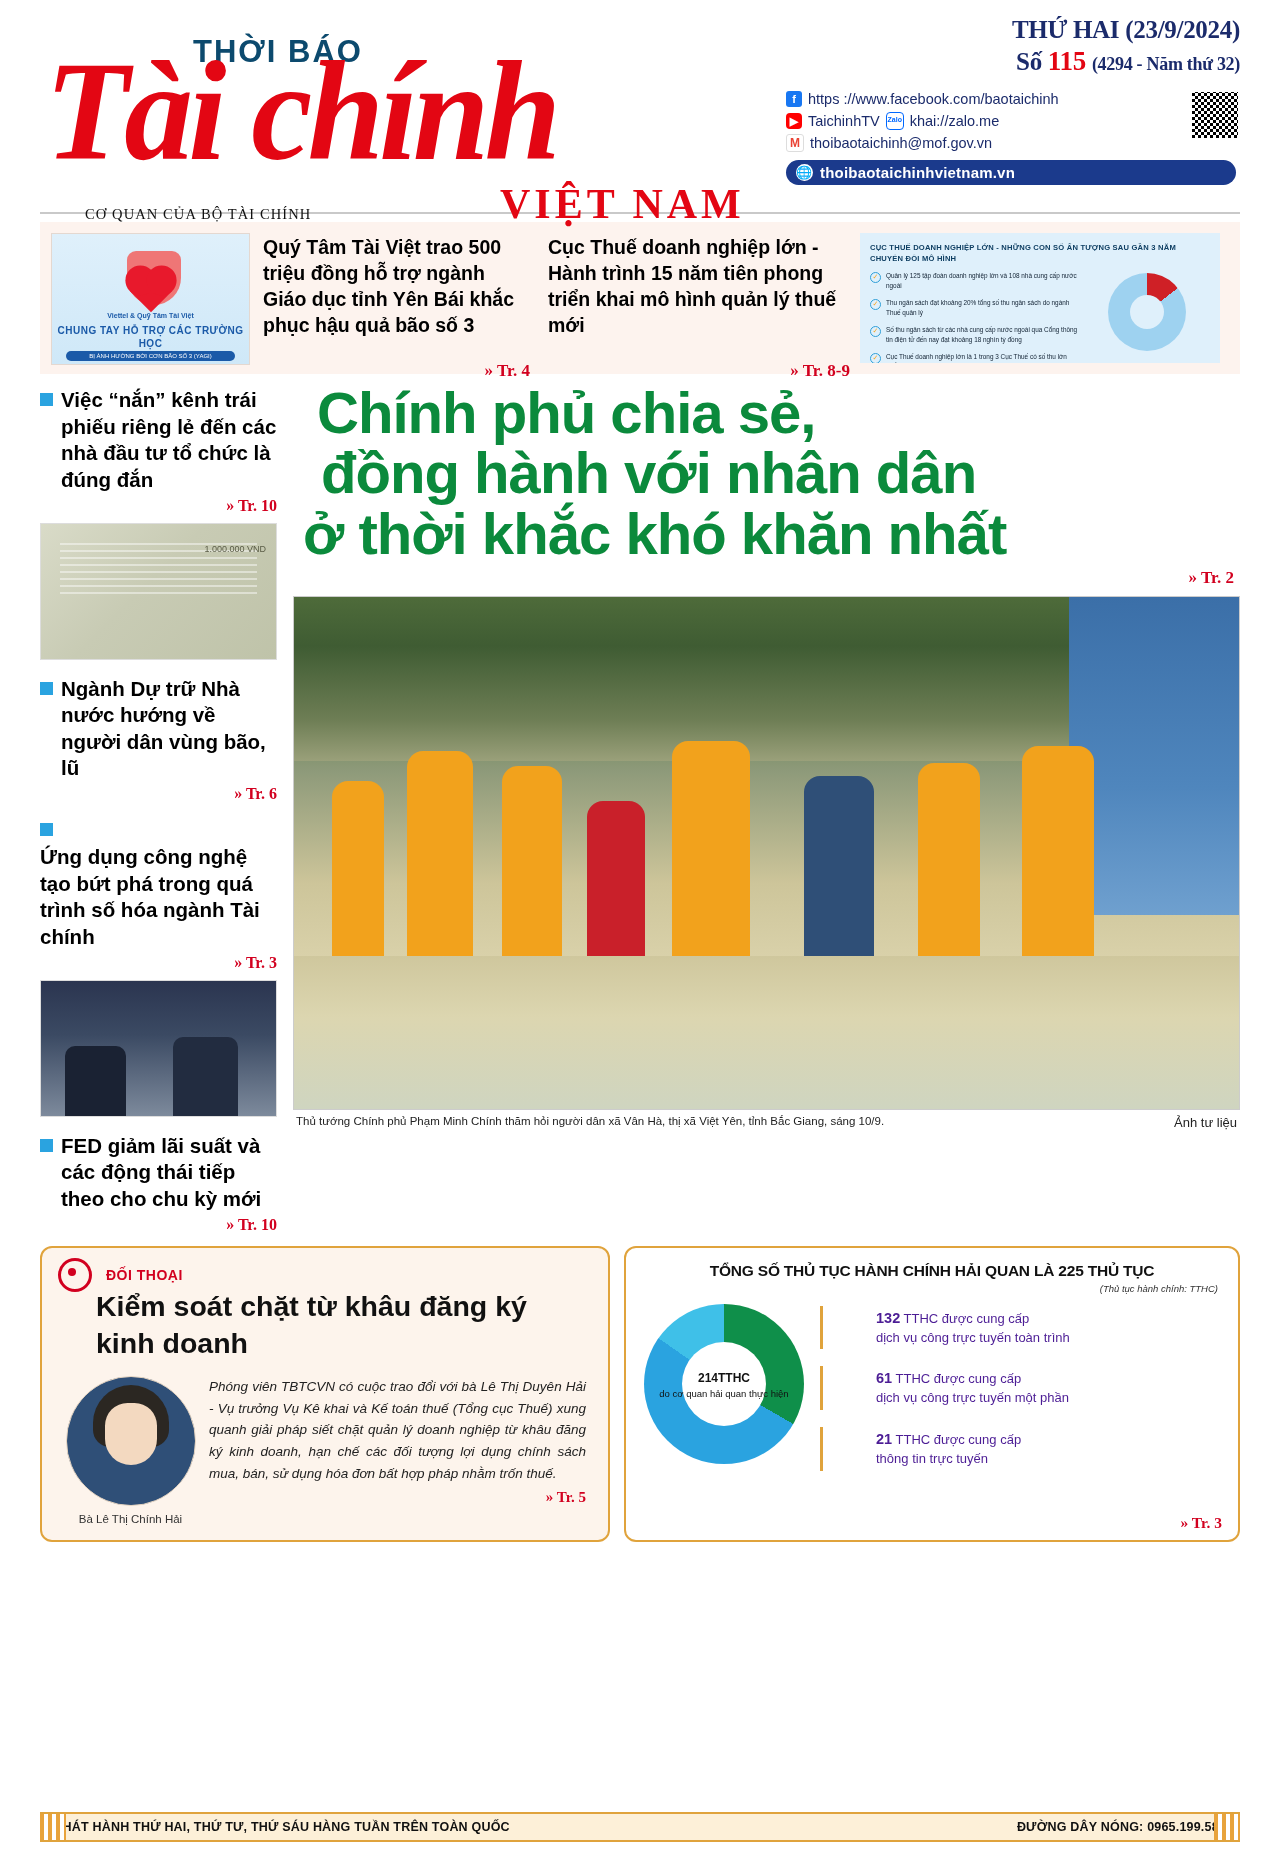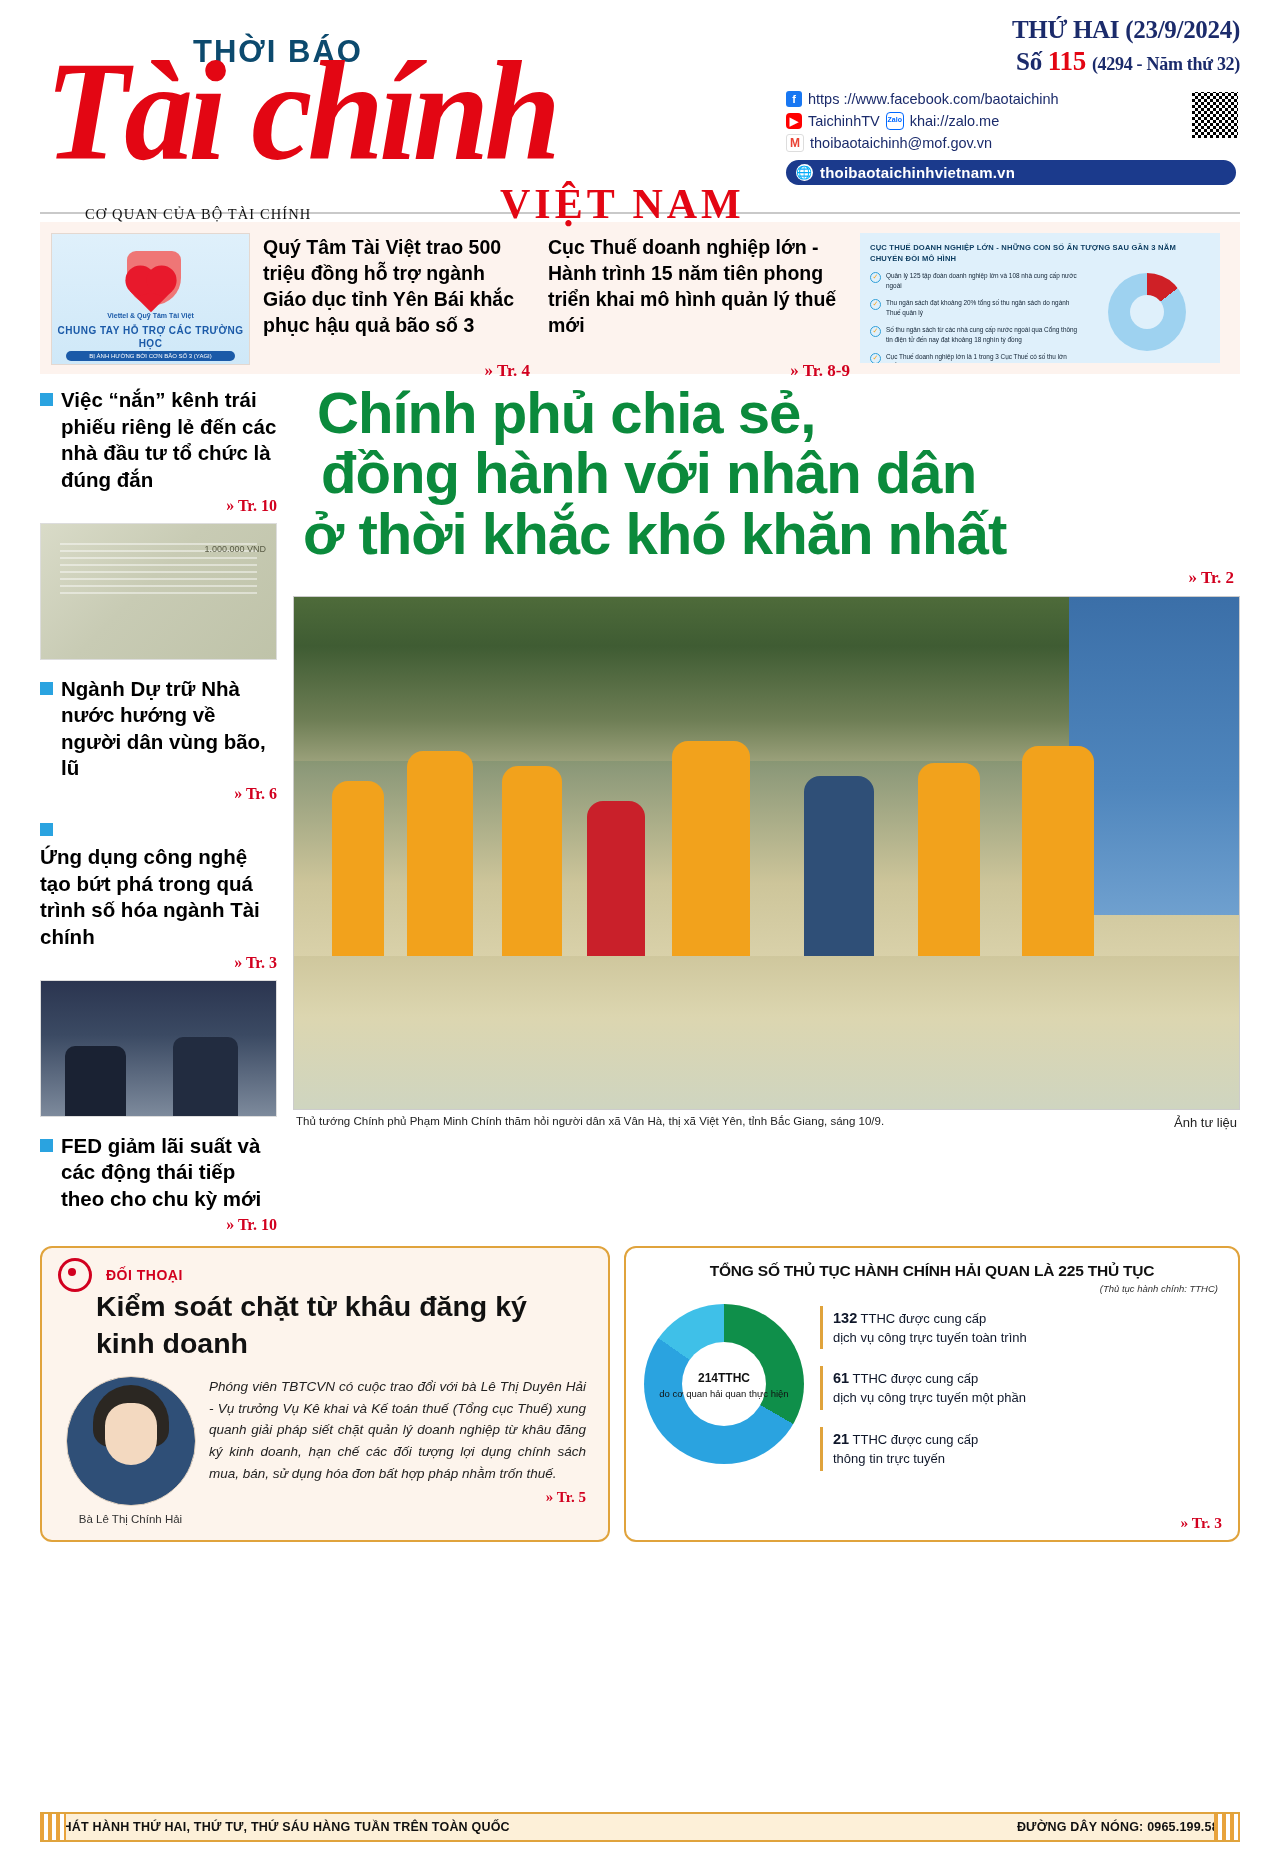--- a/index.html
+++ b/index.html
@@ -165,21 +165,21 @@
   .cb-wrap{display:flex;padding:6px 14px 0 18px;}
   .donut2{width:160px;height:160px;border-radius:50%;flex:none;position:relative;margin-top:4px;
     background:conic-gradient(#0f8f4a 0deg 120deg,#2aa3e0 120deg 305deg,#3fc0e8 305deg 360deg);}
   .donut2:after{content:"";position:absolute;left:38px;top:38px;width:84px;height:84px;border-radius:50%;background:#fff;}
   .donut2 .ctr{position:absolute;left:0;right:0;top:58px;text-align:center;z-index:2;line-height:1.25;}
   .ctr .big{font-size:21px;font-weight:bold;color:#111;}
   .ctr .big span{font-size:12px;font-weight:bold;}
   .ctr .sml{font-size:9.5px;color:#111;}
   .legend{flex:1;padding-left:16px;padding-top:6px;}
   .lg{border-left:3px solid #e0a33c;padding:2px 0 2px 10px;margin-bottom:17px;}
-  .lg .l1{font-size:13px;line-height:1.45;color:#0f172a;}
+  .lg .l1{font-size:13px;line-height:1.45;color:#4c1d95;margin-left:43px;}
   .lg .l1 b{font-size:14.5px;}
   .cb-page{position:absolute;right:16px;bottom:8px;color:#d2001f;font-weight:bold;font-size:15.5px;font-family:"Liberation Serif",serif;}
 
   
   .footer{position:absolute;left:40px;right:40px;bottom:12px;height:30px;background:#fdf0d8;
     border-top:2px solid #e0a33c;border-bottom:2px solid #e0a33c;display:flex;align-items:center;
     justify-content:space-between;padding:0 14px;box-sizing:border-box;}
   .footer .l,.footer .r{font-size:12.5px;font-weight:bold;color:#111;letter-spacing:.2px;}
   .fcap{position:absolute;top:0;bottom:0;width:26px;background:repeating-linear-gradient(90deg,#e8a33c 0 4px,#fff 4px 8px);}
   .fcap.left{left:0;} .fcap.right{right:0;}

